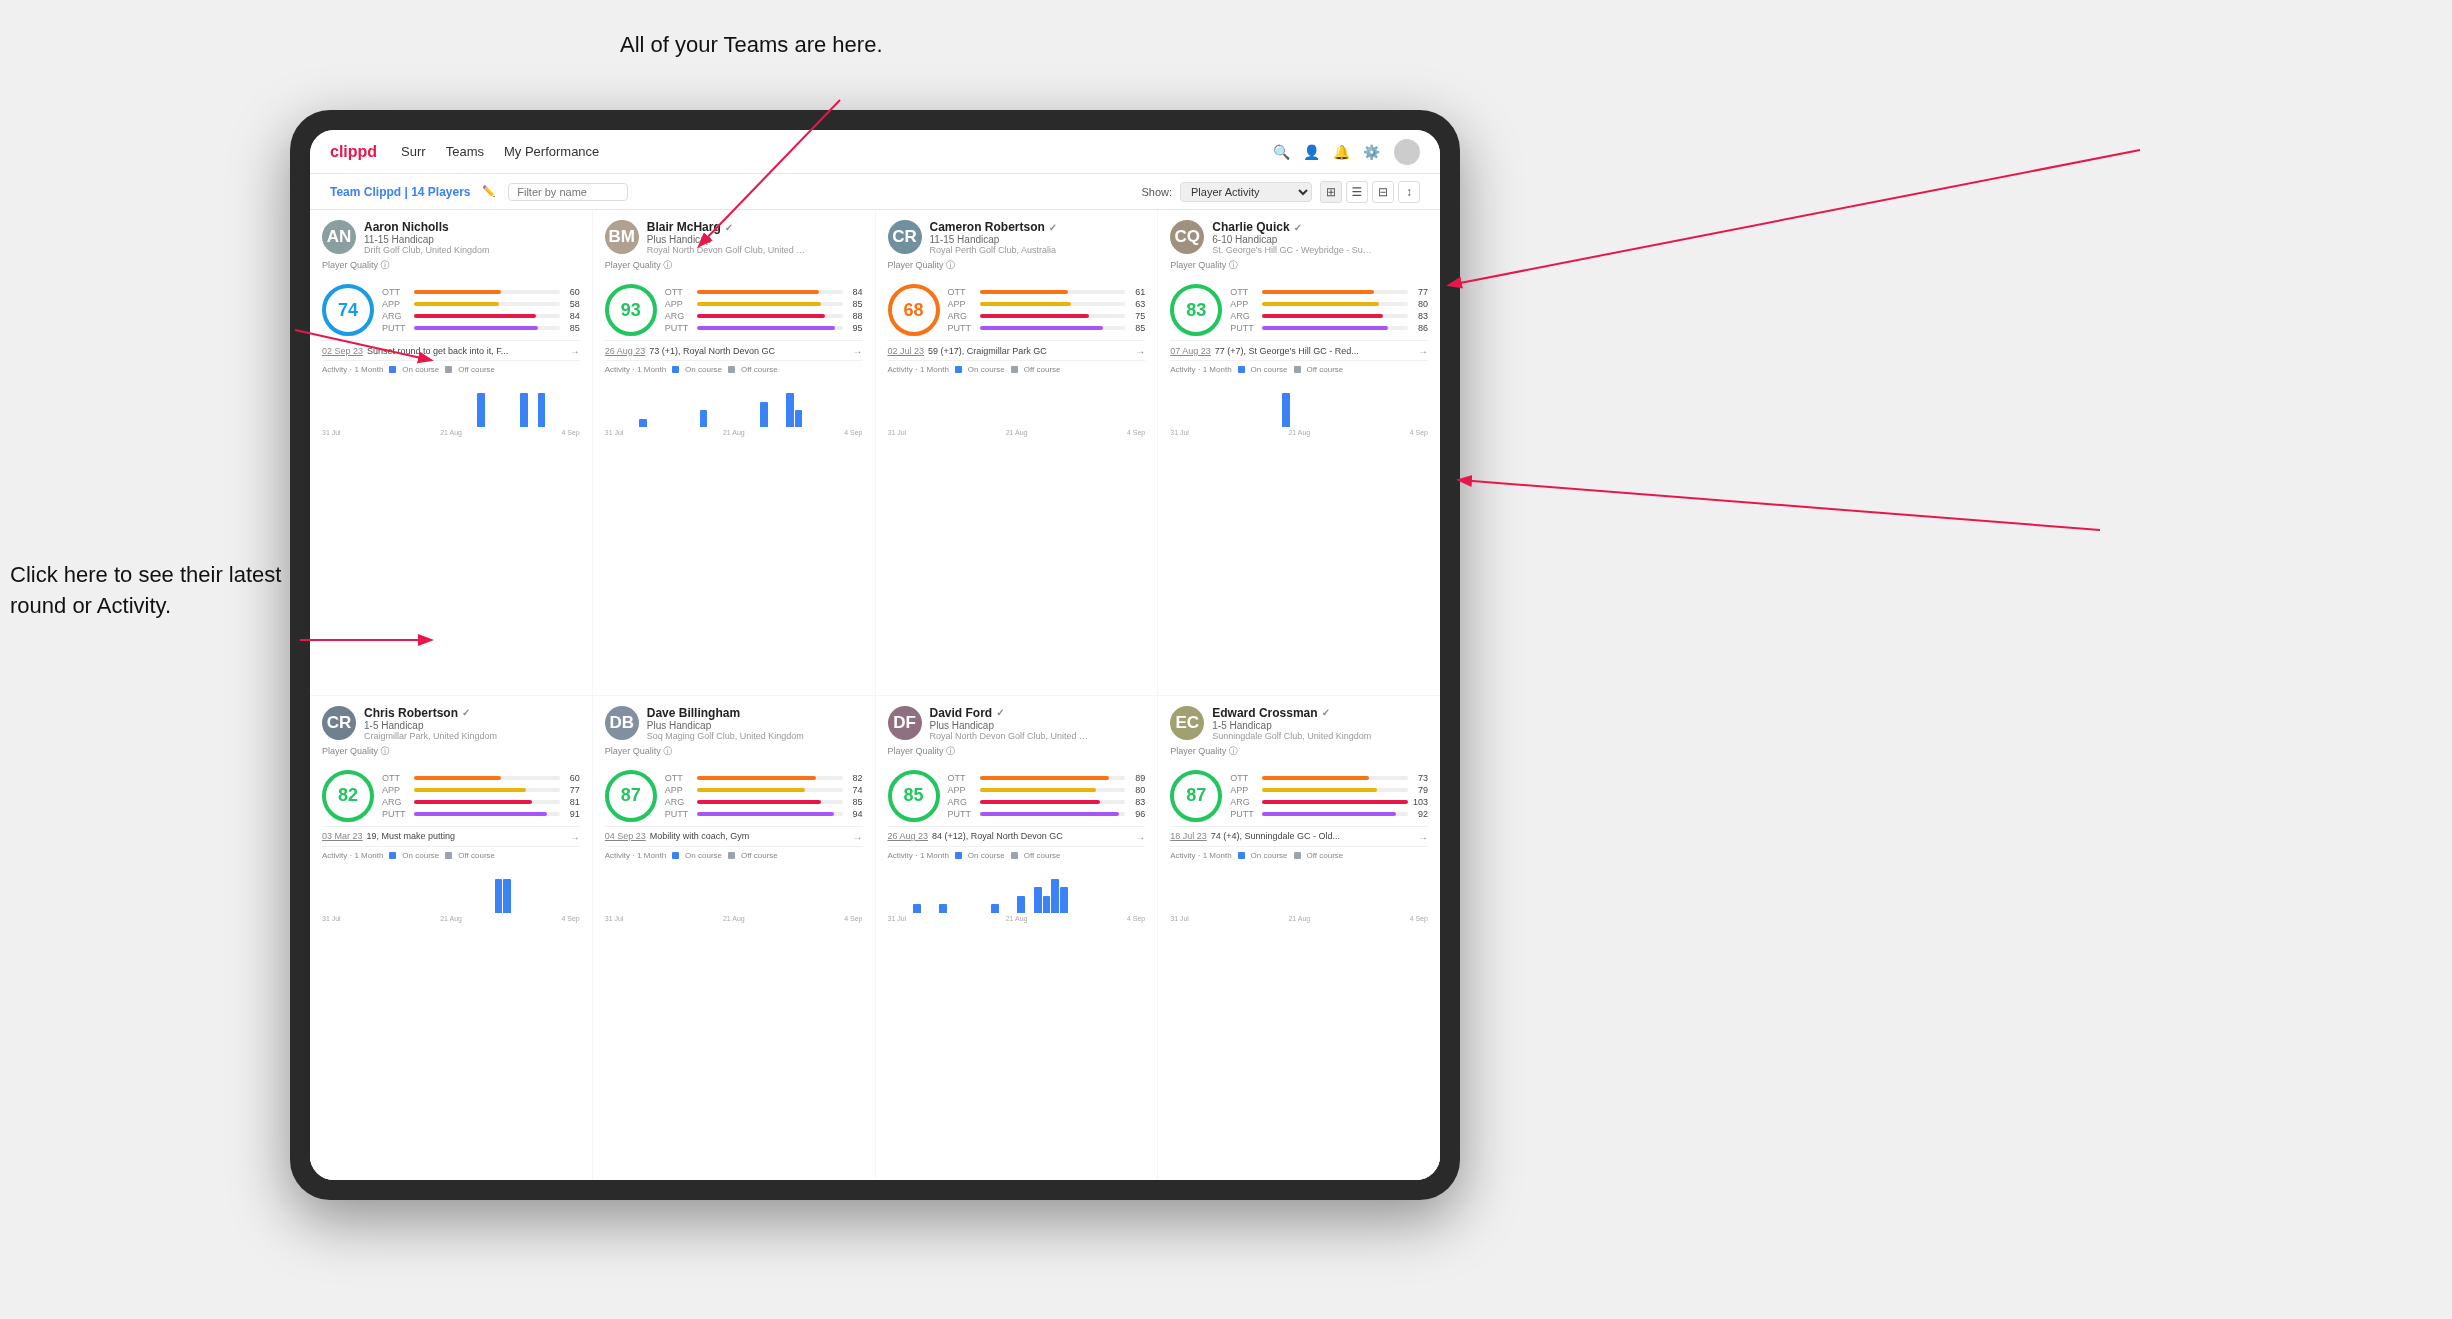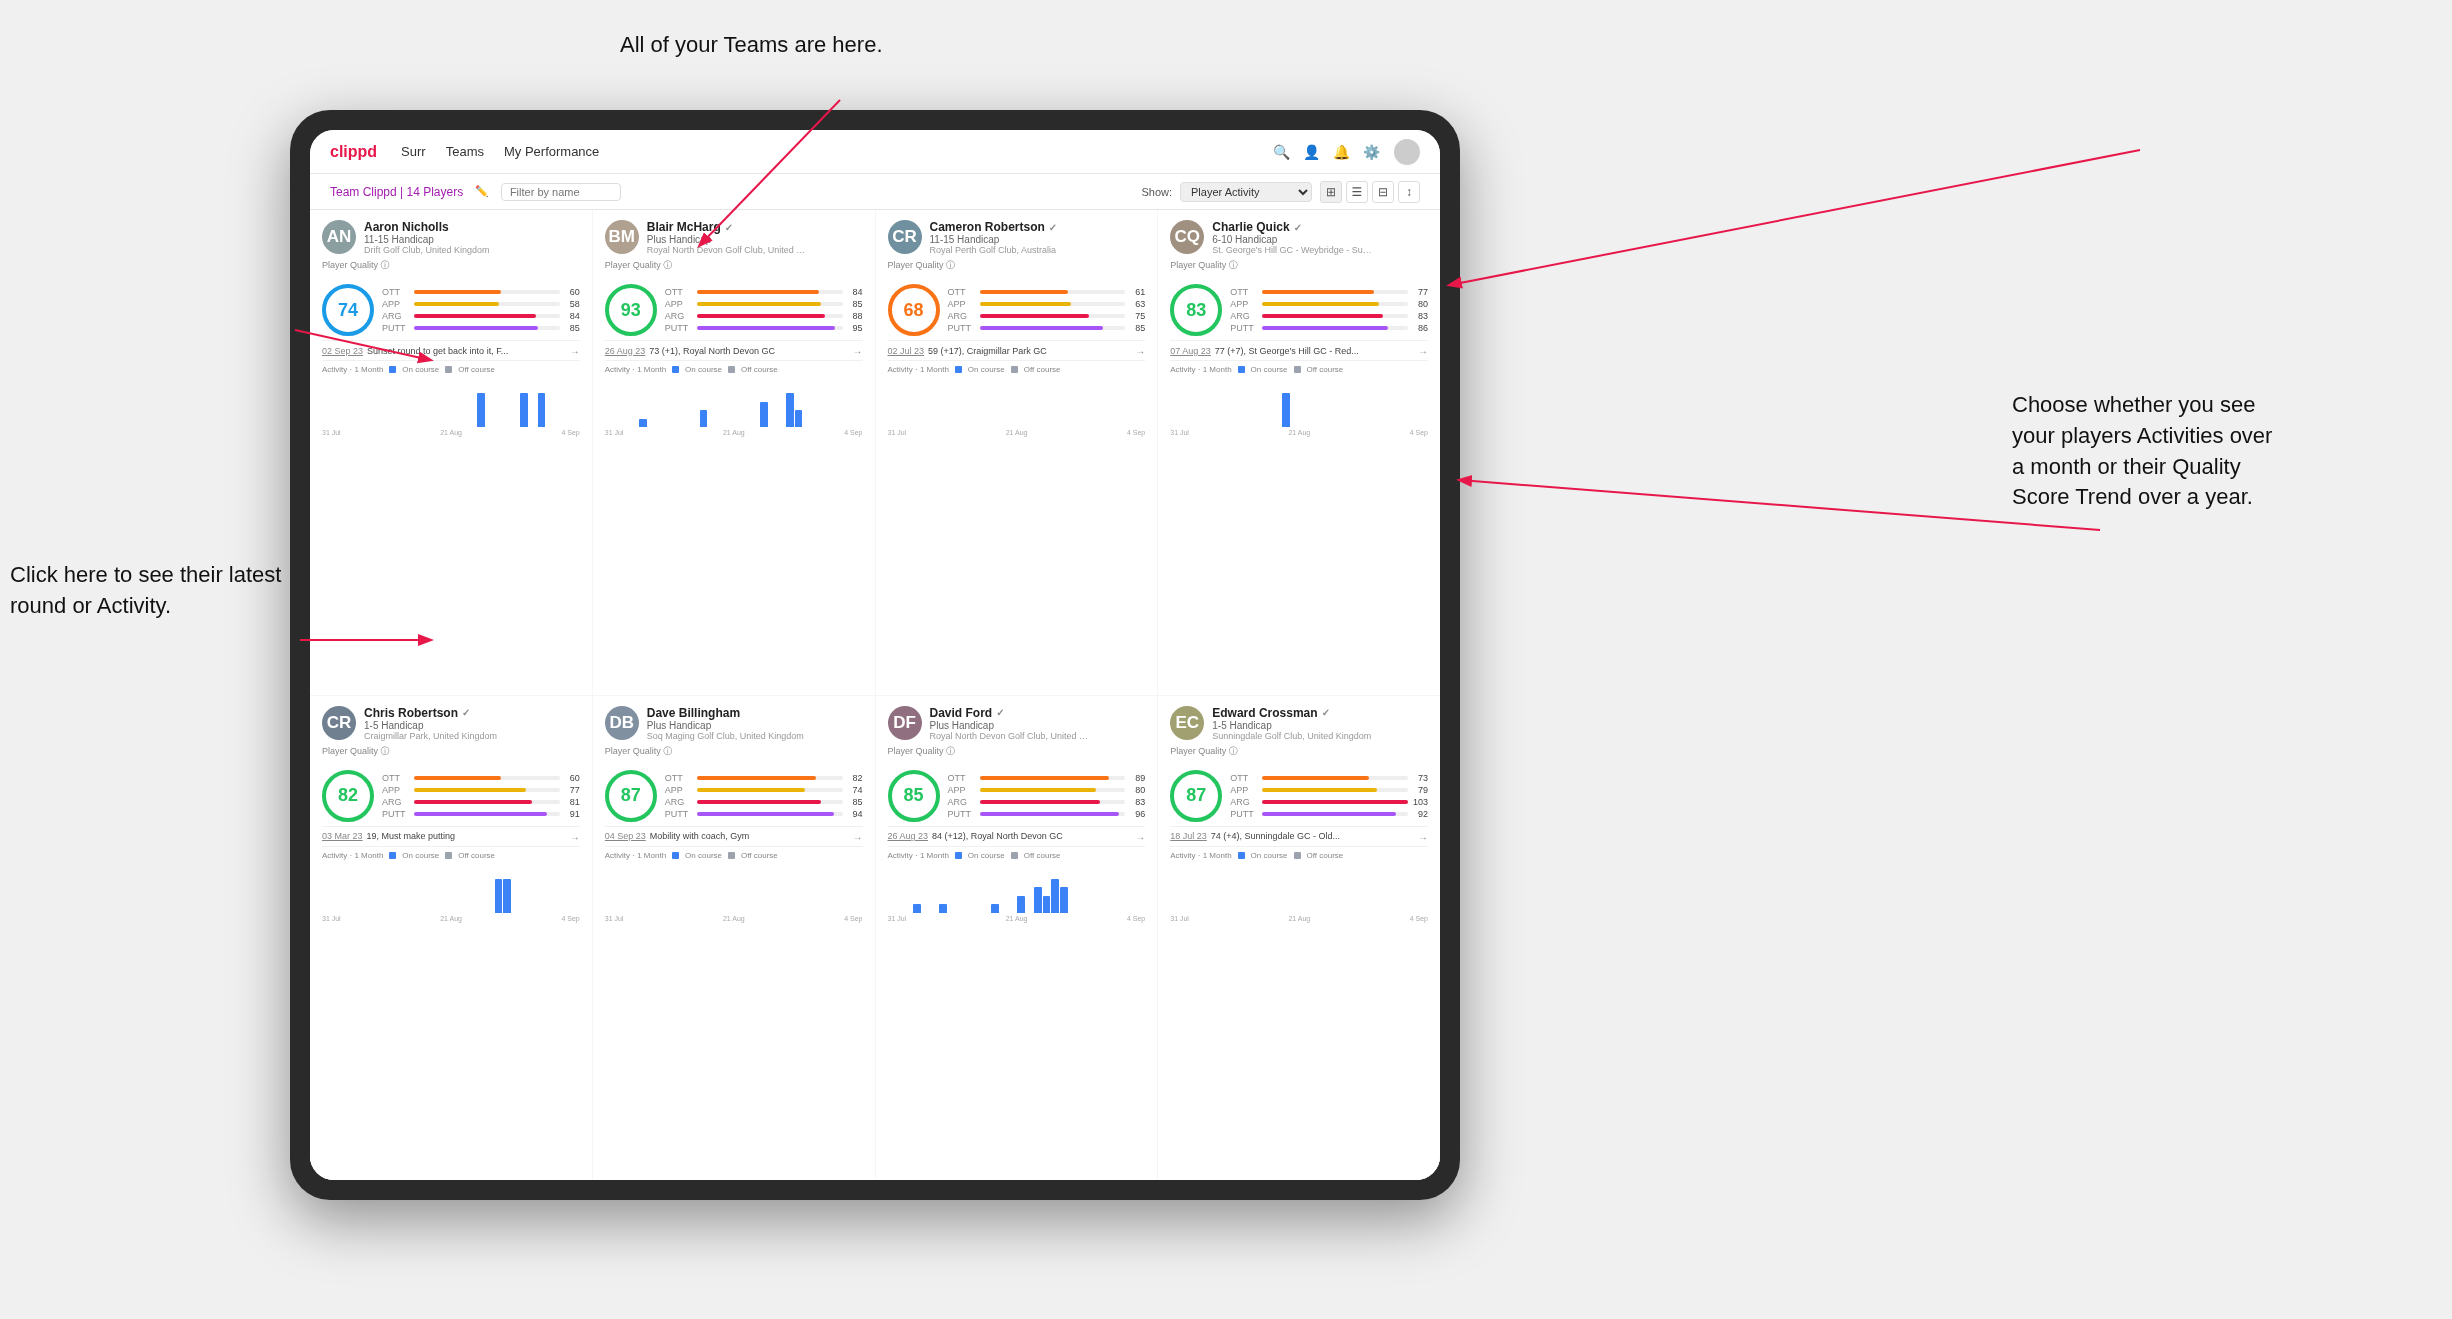--- a/index.html
+++ b/index.html
@@ -135,22 +135,22 @@
       border-bottom: 1px solid #e5e5e5;
       padding: 6px 20px;
       height: 36px;
       display: flex;
       align-items: center;
       gap: 12px;
       flex-shrink: 0;
     }
     .toolbar-title {
       font-size: 12px;
-      font-weight: 400;
-      color: #a21caf;
+      font-weight: 700;
+      color: #3b82f6;
     }
     .edit-icon {
       font-size: 11px;
       color: #888;
       cursor: pointer;
     }
     .filter-input {
       border: 1px solid #ddd;
       border-radius: 4px;
       padding: 2px 8px;
@@ -1207,23 +1207,20 @@
   <div class="annotation" style="top:30px; left:620px; text-align:center;">
     <span>All of your Teams are here.</span>
   </div>
 
 
 
   <div class="annotation" style="top:560px; left:10px; width:290px;">
     <span>Click here to see their latest<br>round or Activity.</span>
   </div>
 
-  <div class="annotation" style="top:390px; right:60px; width:380px;">
-    <span>Choose whether you see<br>your players Activities over<br>a month or their Quality<br>Score Trend over a year.</span>
-  </div>
 
   <svg style="position:absolute;top:0;left:0;width:100%;height:100%;overflow:visible;" pointer-events="none">
 
     <line x1="840" y1="100" x2="700" y2="245" stroke="#e8174a" stroke-width="2" marker-end="url(#arr)"></line>
 
     <line x1="2140" y1="150" x2="1450" y2="285" stroke="#e8174a" stroke-width="2" marker-end="url(#arr)"></line>
 
     <line x1="295" y1="330" x2="430" y2="360" stroke="#e8174a" stroke-width="2" marker-end="url(#arr)"></line>
 
     <line x1="300" y1="640" x2="430" y2="640" stroke="#e8174a" stroke-width="2" marker-end="url(#arr)"></line>

